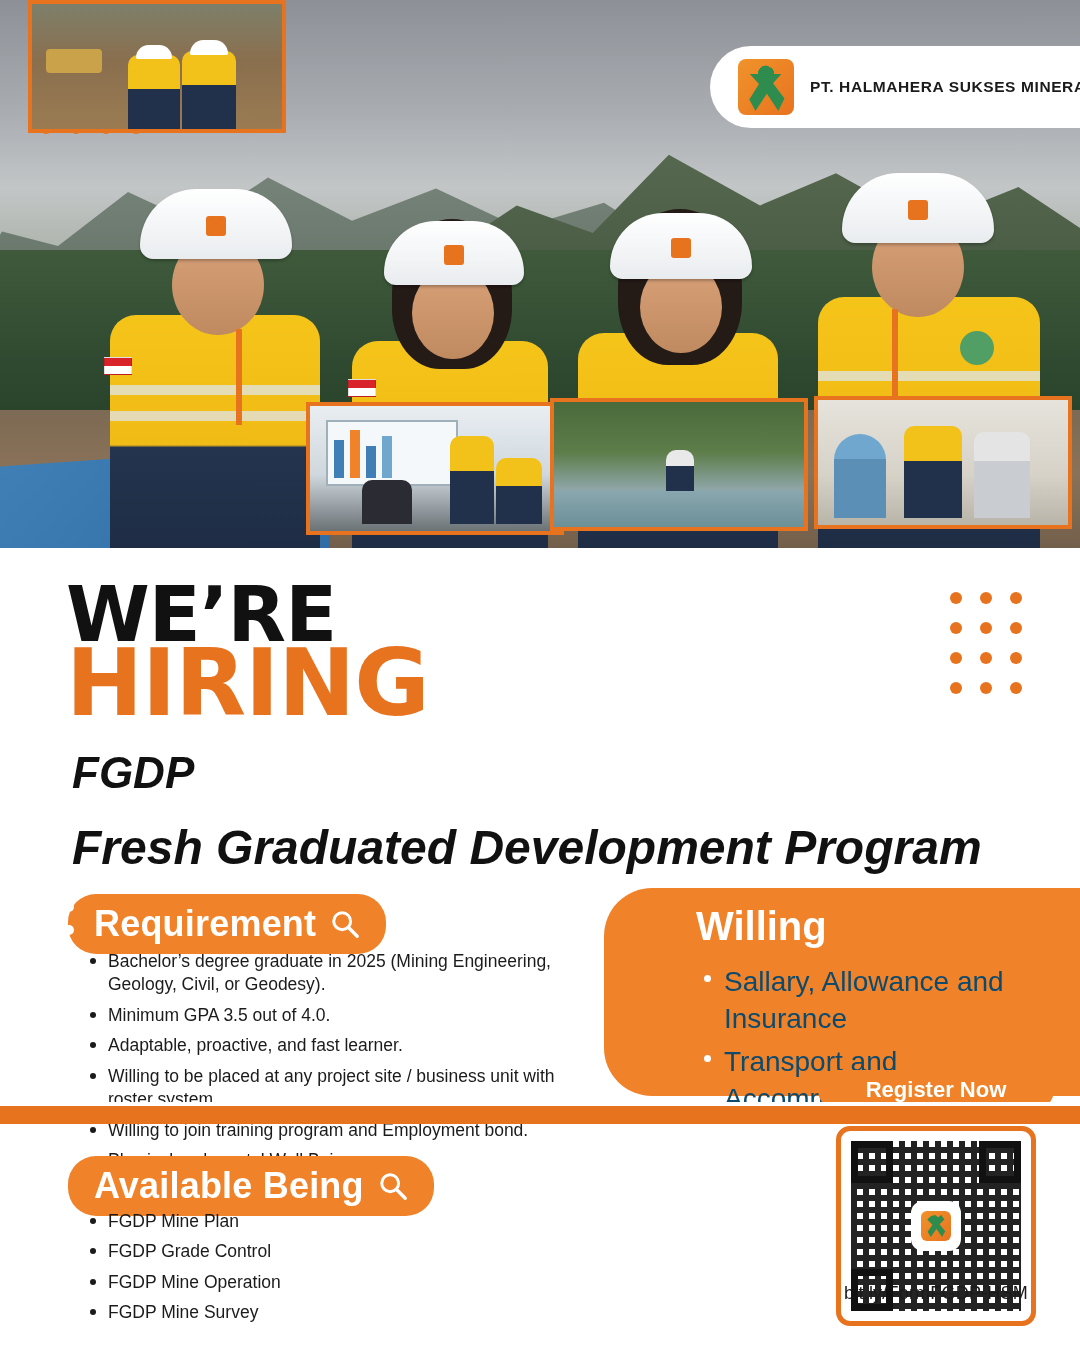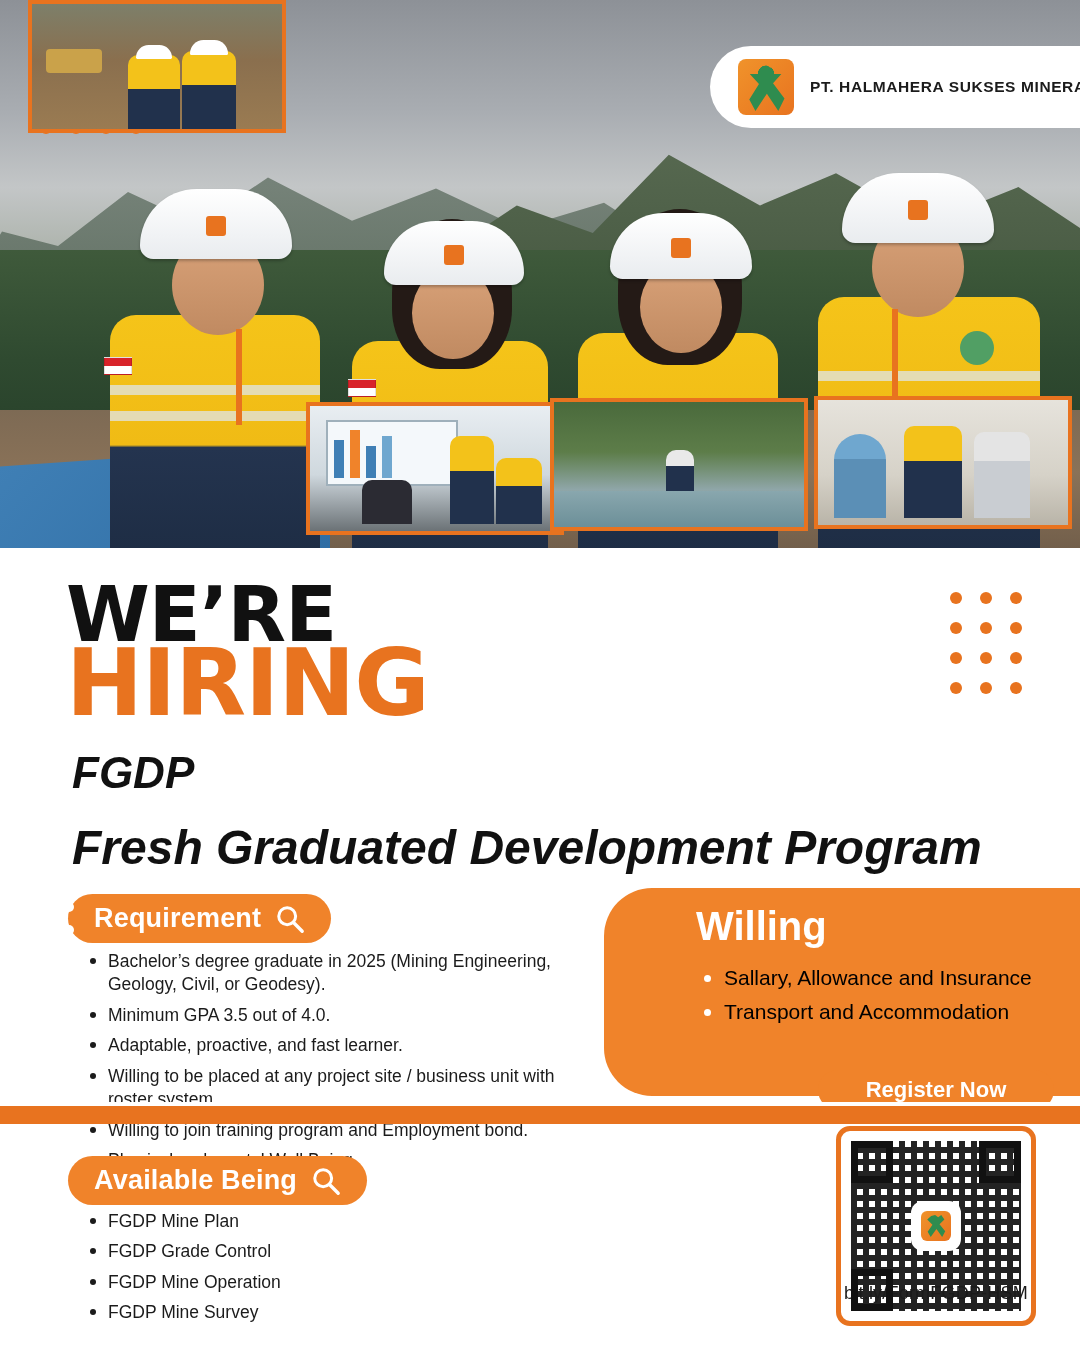--- a/index.html
+++ b/index.html
@@ -152,21 +152,21 @@
   .fgdp-long {
     position: absolute; left: 72px; top: 272px;
     font-size: 48px; font-weight: 800; font-style: italic; color: #111;
   }
 
   .pill {
     position: absolute; background: #f0832a; border-radius: 28px;
     display: flex; align-items: center; gap: 14px;
     padding: 9px 26px; color: #fff; font-weight: 800;
   }
-  .pill span.label { font-size: 27px; letter-spacing: .2px; }
+  .pill span.label { font-size: 36px; letter-spacing: .2px; }
   .mag { width: 30px; height: 30px; flex: none; }
 
   .req-pill { left: 68px; top: 346px; }
   .roles-pill { left: 68px; top: 608px; }
 
   ul.bullets { position: absolute; list-style: none; }
   ul.bullets li {
     position: relative; padding-left: 22px; margin-bottom: 7px;
     font-size: 17.5px; color: #1b1b1b; line-height: 1.34;
   }
@@ -181,21 +181,21 @@
     position: absolute; left: 604px; top: 340px; width: 476px; height: 208px;
     background: #f0832a; border-radius: 48px 0 0 48px;
   }
   .benefit-title {
     position: absolute; left: 92px; top: 16px; color: #fff;
     font-size: 40px; font-weight: 800;
   }
   ul.ben-list { position: absolute; left: 96px; top: 76px; width: 372px; list-style: none; }
   ul.ben-list li {
     position: relative; padding-left: 24px; margin-bottom: 6px;
-    color: #000000; font-size: 21px; line-height: 1.32;
+    color: #0c4a6e; font-size: 28px; line-height: 1.32;
   }
   ul.ben-list li:before {
     content: ""; position: absolute; left: 4px; top: 11px;
     width: 7px; height: 7px; border-radius: 50%; background: #fff;
   }
 
   .register-pill {
     position: absolute; left: 818px; top: 522px; width: 236px; height: 40px;
     background: #f0832a; border-radius: 22px; color: #fff;
     display: flex; align-items: center; justify-content: center;

